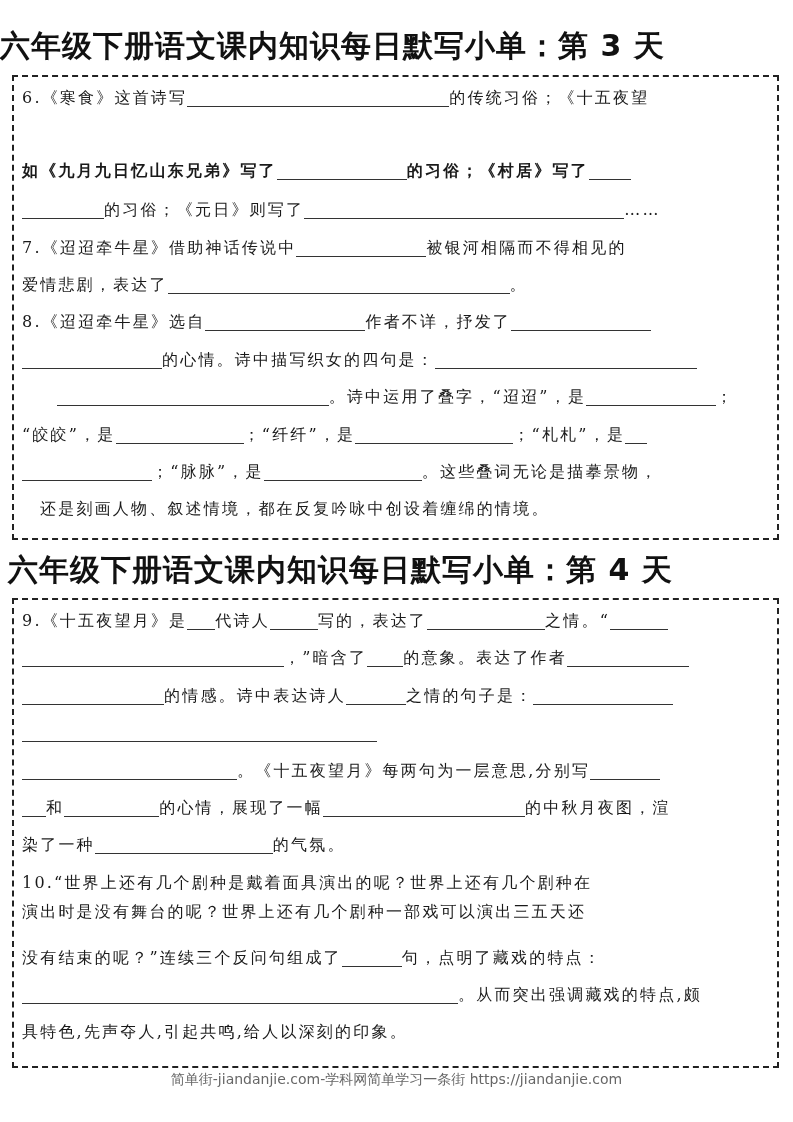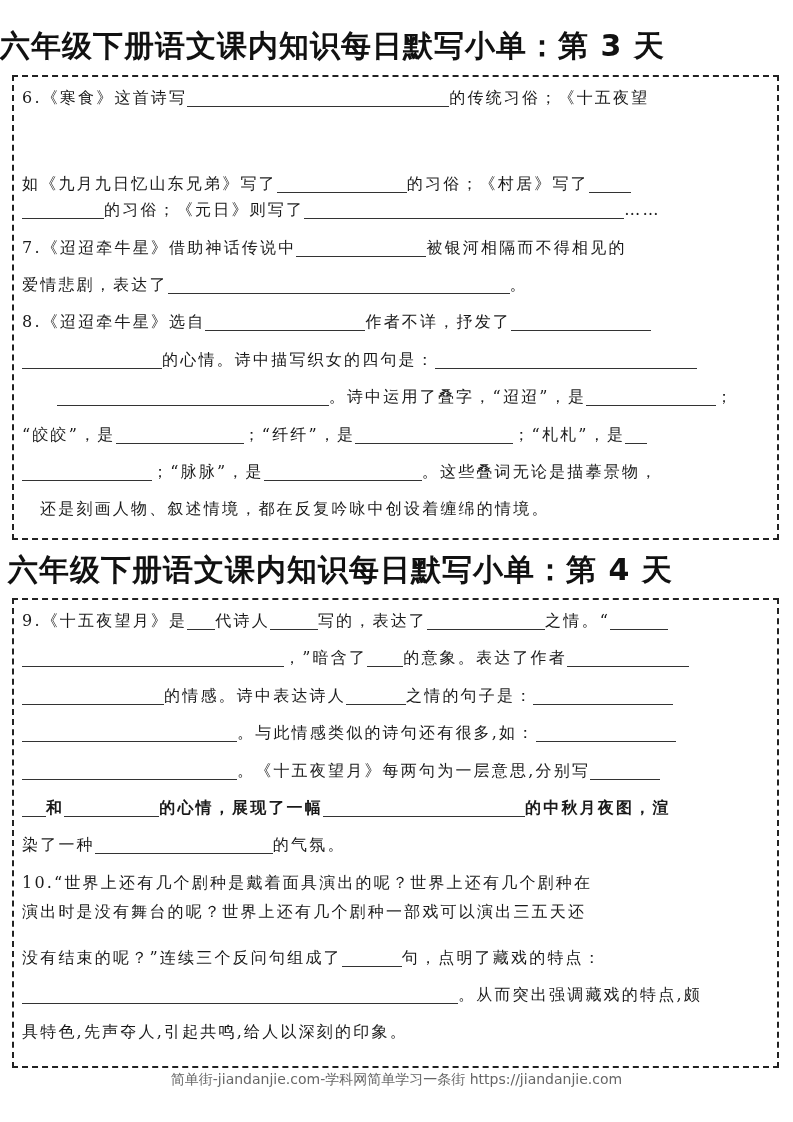--- a/index.html
+++ b/index.html
@@ -14,40 +14,40 @@
   .blank { display:inline-block; border-bottom:1.5px solid #333; height:24px; vertical-align:-4px; }
   .footer { position:absolute; top:1071px; left:0; width:793px; text-align:center;
             font-family:"DejaVu Sans","Liberation Sans",sans-serif; font-size:14px; color:#666; }
 </style>
 </head>
 <body>
 
 <div class="title" style="top:26px;">六年级下册语文课内知识每日默写小单：第 3 天</div>
 <div class="box" id="box3" style="top:75px; height:465px;">
     <div class="line" style="top: 4px;"><span>6.《寒食》这首诗写</span><span class="blank" style="width: 262px;"></span><span>的传统习俗；《十五夜望</span></div>
-    <div class="line" style="top: 90px;"><span>如《九月九日忆山东兄弟》写了</span><span class="blank" style="width: 130px;"></span><span>的习俗；《村居》写了</span><span class="blank" style="width: 42px;"></span></div>
+    <div class="line" style="top: 77px; font-weight: bold;"><span>如《九月九日忆山东兄弟》写了</span><span class="blank" style="width: 130px;"></span><span>的习俗；《村居》写了</span><span class="blank" style="width: 42px;"></span></div>
     <div class="line" style="top: 116.2px;"><span class="blank" style="width: 82px;"></span><span>的习俗；《元日》则写了</span><span class="blank" style="width: 320px;"></span><span>……</span></div>
     <div class="line" style="top: 153.6px;"><span>7.《迢迢牵牛星》借助神话传说中</span><span class="blank" style="width: 130px;"></span><span>被银河相隔而不得相见的</span></div>
     <div class="line" style="top: 191px;"><span>爱情悲剧，表达了</span><span class="blank" style="width: 342px;"></span><span>。</span></div>
     <div class="line" style="top: 228.4px;"><span>8.《迢迢牵牛星》选自</span><span class="blank" style="width: 160px;"></span><span>作者不详，抒发了</span><span class="blank" style="width: 140px;"></span></div>
     <div class="line" style="top: 265.8px;"><span class="blank" style="width: 140px;"></span><span>的心情。诗中描写织女的四句是：</span><span class="blank" style="width: 262px;"></span></div>
     <div class="line" style="top: 303.2px; text-align: center;"><span class="blank" style="width: 272px;"></span><span>。诗中运用了叠字，“迢迢”，是</span><span class="blank" style="width: 130px;"></span><span>；</span></div>
     <div class="line" style="top: 340.6px;"><span>“皎皎”，是</span><span class="blank" style="width: 128px;"></span><span>；“纤纤”，是</span><span class="blank" style="width: 158px;"></span><span>；“札札”，是</span><span class="blank" style="width: 22px;"></span></div>
     <div class="line" style="top: 378px;"><span class="blank" style="width: 130px;"></span><span>；“脉脉”，是</span><span class="blank" style="width: 158px;"></span><span>。这些叠词无论是描摹景物，</span></div>
     <div class="line" style="top: 415.4px; margin-left: 18px;"><span>还是刻画人物、叙述情境，都在反复吟咏中创设着缠绵的情境。</span></div>
   </div>
 
 <div class="title" style="top:550px;margin-left:8px;">六年级下册语文课内知识每日默写小单：第 4 天</div>
 <div class="box" id="box4" style="top:598px; height:470px;">
     <div class="line" style="top: 4px;"><span>9.《十五夜望月》是</span><span class="blank" style="width: 28px;"></span><span>代诗人</span><span class="blank" style="width: 48px;"></span><span>写的，表达了</span><span class="blank" style="width: 118px;"></span><span>之情。“</span><span class="blank" style="width: 58px;"></span></div>
     <div class="line" style="top: 41.4px;"><span class="blank" style="width: 262px;"></span><span>，”暗含了</span><span class="blank" style="width: 36px;"></span><span>的意象。表达了作者</span><span class="blank" style="width: 122px;"></span></div>
     <div class="line" style="top: 78.8px;"><span class="blank" style="width: 142px;"></span><span>的情感。诗中表达诗人</span><span class="blank" style="width: 60px;"></span><span>之情的句子是：</span><span class="blank" style="width: 140px;"></span></div>
-    <div class="line" style="top: 116.2px;"><span class="blank" style="width: 215px;"></span><span>。与此情感类似的诗句还有很多,如：</span><span class="blank" style="width: 140px;"></span></div>
+    <div class="line" style="top: 116.2px;"><span class="blank" style="width: 215px;"></span><span class="blank" style="width: 140px;"></span></div>
     <div class="line" style="top: 153.6px;"><span class="blank" style="width: 215px;"></span><span>。《十五夜望月》每两句为一层意思,分别写</span><span class="blank" style="width: 70px;"></span></div>
-    <div class="line" style="top: 191px; font-weight: bold;"><span class="blank" style="width: 24px;"></span><span>和</span><span class="blank" style="width: 95px;"></span><span>的心情，展现了一幅</span><span class="blank" style="width: 202px;"></span><span>的中秋月夜图，渲</span></div>
+    <div class="line" style="top: 191px;"><span class="blank" style="width: 24px;"></span><span>和</span><span class="blank" style="width: 95px;"></span><span>的心情，展现了一幅</span><span class="blank" style="width: 202px;"></span><span>的中秋月夜图，渲</span></div>
     <div class="line" style="top: 228.4px;"><span>染了一种</span><span class="blank" style="width: 178px;"></span><span>的气氛。</span></div>
     <div class="line" style="top: 265.8px;"><span>10.“世界上还有几个剧种是戴着面具演出的呢？世界上还有几个剧种在</span></div>
     <div class="line" style="top: 295px;"><span>演出时是没有舞台的呢？世界上还有几个剧种一部戏可以演出三五天还</span></div>
     <div class="line" style="top: 340.6px;"><span>没有结束的呢？”连续三个反问句组成了</span><span class="blank" style="width: 60px;"></span><span>句，点明了藏戏的特点：</span></div>
     <div class="line" style="top: 378px;"><span class="blank" style="width: 436px;"></span><span>。从而突出强调藏戏的特点,颇</span></div>
     <div class="line" style="top: 415.4px;"><span>具特色,先声夺人,引起共鸣,给人以深刻的印象。</span></div>
   </div>
 
 <div class="footer">简单街-jiandanjie.com-学科网简单学习一条街 https://jiandanjie.com</div>
 

